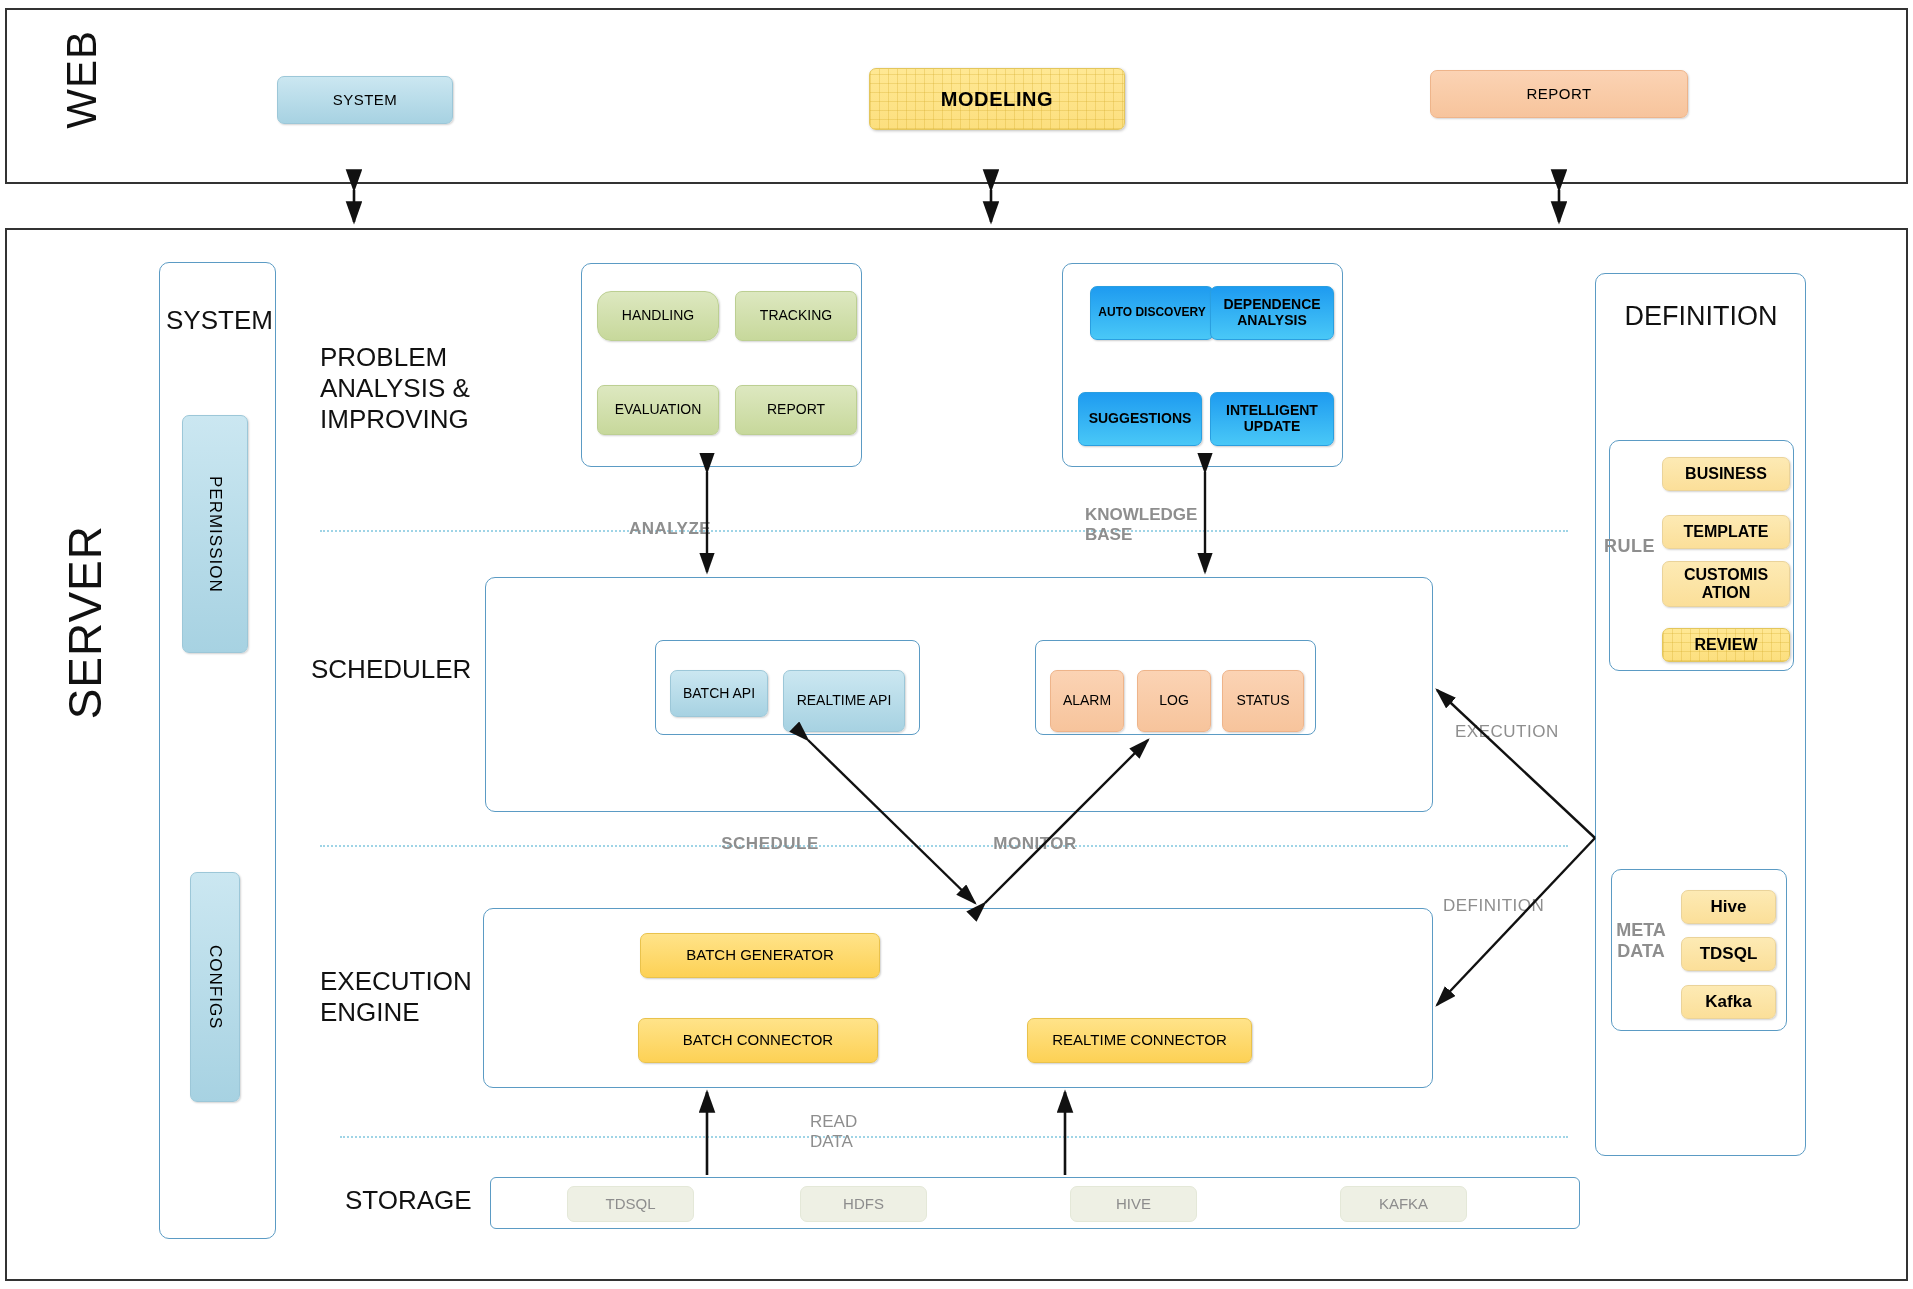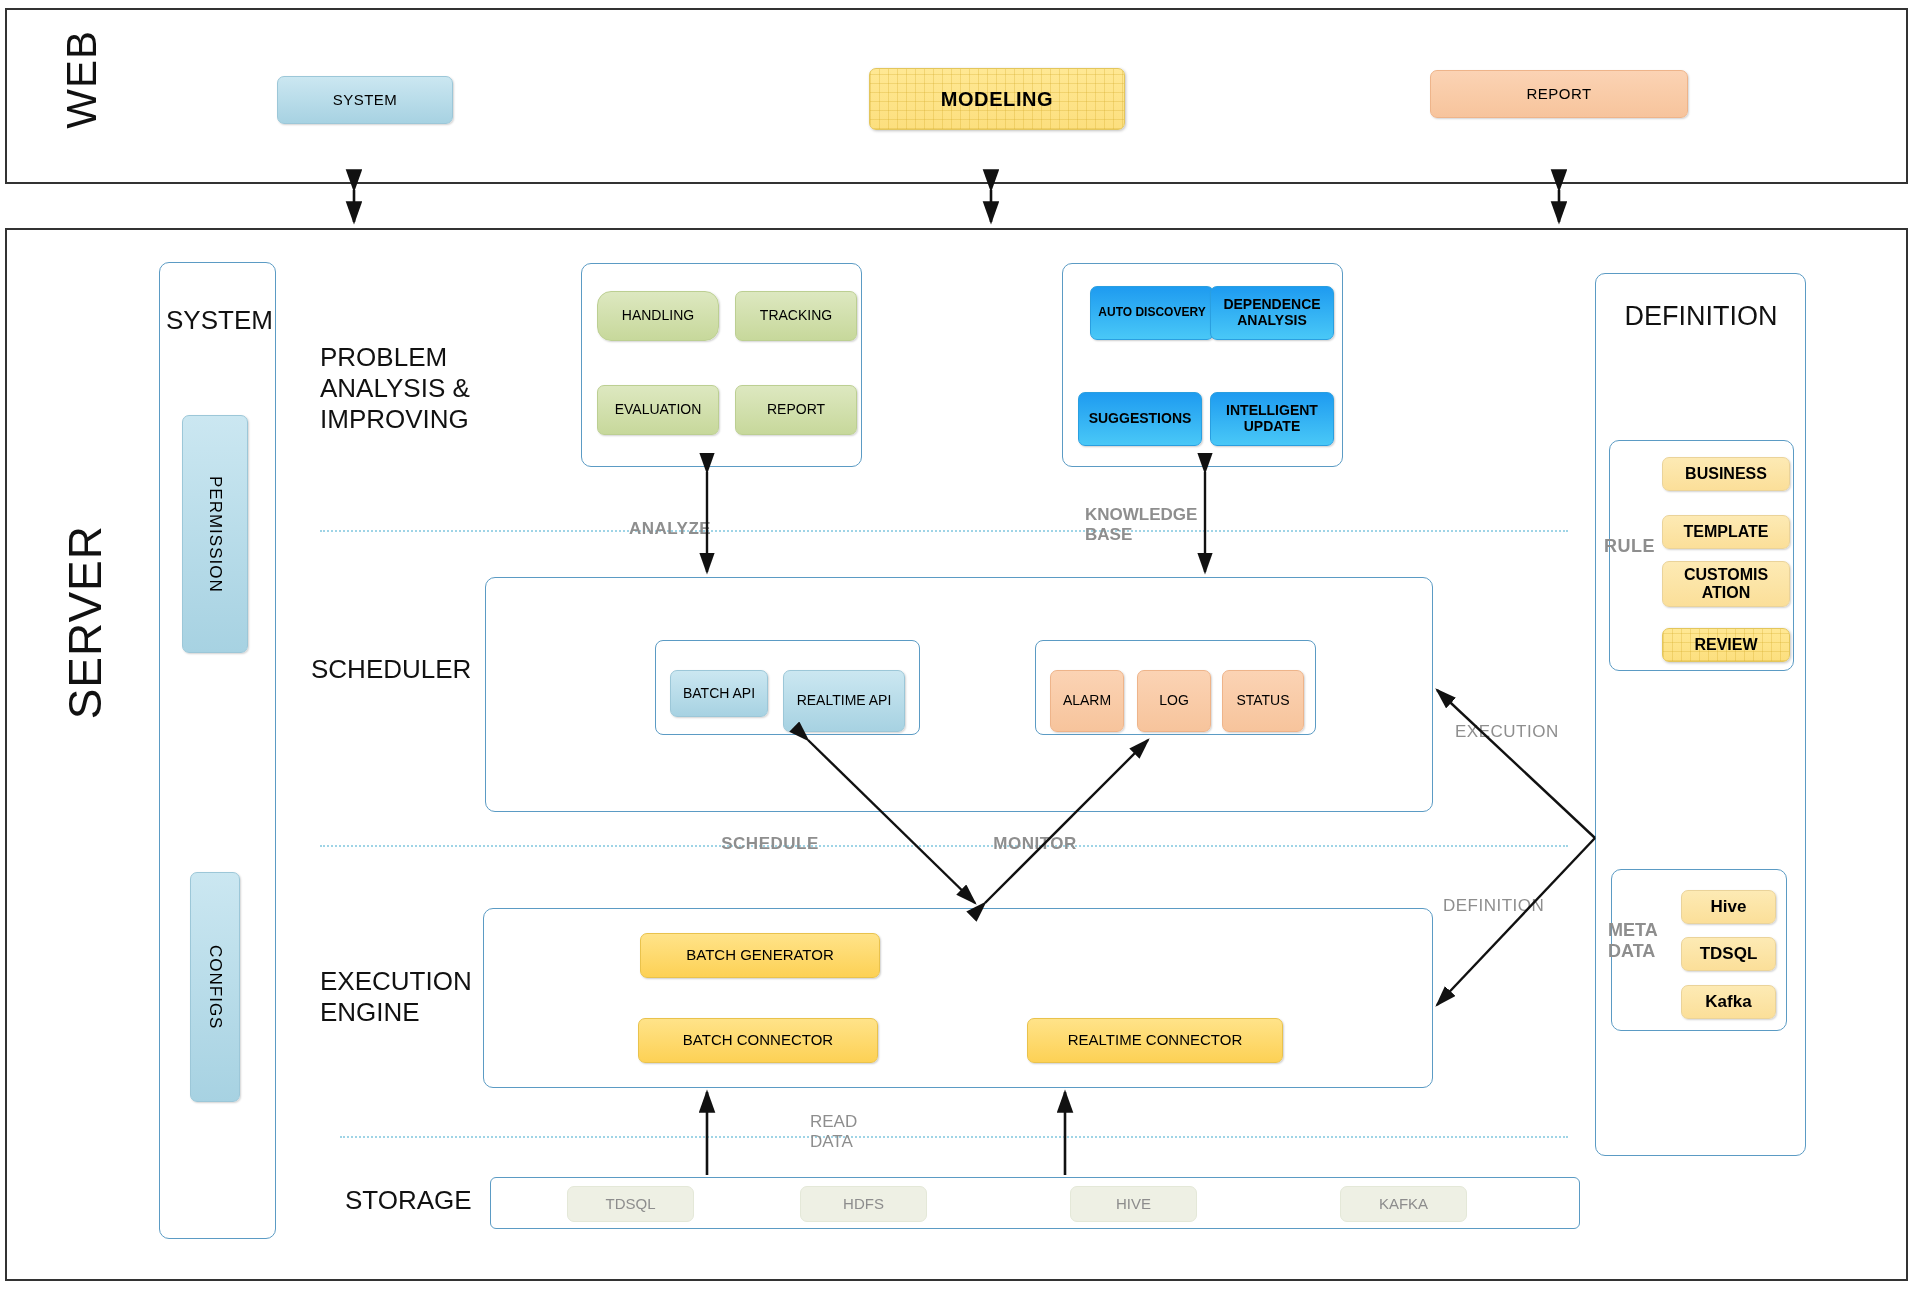--- a/index.html
+++ b/index.html
@@ -112,21 +112,21 @@
   <div class="chip peach" style="left:1137px;top:670px;width:74px;height:62px;font-size:14px;">LOG</div>
   <div class="chip peach" style="left:1222px;top:670px;width:82px;height:62px;font-size:14px;">STATUS</div>
 
   <div class="rule" style="left:320px;top:845px;width:1248px;"></div>
   <div class="txt gray" style="left:695px;top:834px;width:150px;font-size:17px;">SCHEDULE</div>
   <div class="txt gray" style="left:960px;top:834px;width:150px;font-size:17px;">MONITOR</div>
 
   <div class="grp" style="left:483px;top:908px;width:950px;height:180px;"></div>
   <div class="chip yellow" style="left:640px;top:933px;width:240px;height:45px;font-size:15px;">BATCH GENERATOR</div>
   <div class="chip yellow" style="left:638px;top:1018px;width:240px;height:45px;font-size:15px;">BATCH CONNECTOR</div>
-  <div class="chip yellow" style="left:1027px;top:1018px;width:256px;height:45px;font-size:15px;">REALTIME CONNECTOR</div>
+  <div class="chip yellow" style="left:1027px;top:1018px;width:225px;height:45px;font-size:15px;">REALTIME CONNECTOR</div>
 
   <div class="rule" style="left:340px;top:1136px;width:1228px;"></div>
   <div class="txt grayn" style="left:810px;top:1112px;width:160px;font-size:17px;">READ
 DATA</div>
 
   <div class="grp" style="left:490px;top:1177px;width:1090px;height:52px;border-radius:6px;"></div>
   <div class="chip pale" style="left:567px;top:1186px;width:127px;height:36px;font-size:15px;">TDSQL</div>
   <div class="chip pale" style="left:800px;top:1186px;width:127px;height:36px;font-size:15px;">HDFS</div>
   <div class="chip pale" style="left:1070px;top:1186px;width:127px;height:36px;font-size:15px;">HIVE</div>
   <div class="chip pale" style="left:1340px;top:1186px;width:127px;height:36px;font-size:15px;">KAFKA</div>
@@ -136,21 +136,21 @@
 
   <div class="grp" style="left:1609px;top:440px;width:185px;height:231px;"></div>
   <div class="txt gray" style="left:1604px;top:536px;width:60px;font-size:18px;text-align:left;">RULE</div>
   <div class="chip paleyellow" style="left:1662px;top:457px;width:128px;height:34px;font-size:16px;font-weight:bold;">BUSINESS</div>
   <div class="chip paleyellow" style="left:1662px;top:515px;width:128px;height:34px;font-size:16px;font-weight:bold;">TEMPLATE</div>
   <div class="chip paleyellow" style="left:1662px;top:561px;width:128px;height:46px;font-size:16px;font-weight:bold;">CUSTOMIS
 ATION</div>
   <div class="chip hatch" style="left:1662px;top:628px;width:128px;height:34px;font-size:16px;font-weight:bold;">REVIEW</div>
 
   <div class="grp" style="left:1611px;top:869px;width:176px;height:162px;"></div>
-  <div class="txt grayn" style="left:1608px;top:920px;width:66px;font-size:18px;font-weight:bold;text-align:left;">META
+  <div class="txt grayn" style="left:1608px;top:920px;width:66px;font-size:18px;font-weight:bold;text-align:center;">META
 DATA</div>
   <div class="chip paleyellow" style="left:1681px;top:890px;width:95px;height:34px;font-size:17px;font-weight:bold;">Hive</div>
   <div class="chip paleyellow" style="left:1681px;top:937px;width:95px;height:34px;font-size:17px;font-weight:bold;">TDSQL</div>
   <div class="chip paleyellow" style="left:1681px;top:985px;width:95px;height:34px;font-size:17px;font-weight:bold;">Kafka</div>
 
   <div class="txt gray" style="left:1455px;top:722px;width:180px;font-size:17px;font-weight:normal;text-align:left;">EXECUTION</div>
   <div class="txt gray" style="left:1443px;top:896px;width:190px;font-size:17px;font-weight:normal;text-align:left;">DEFINITION</div>
 
   <svg class="ovl">
     <defs>

